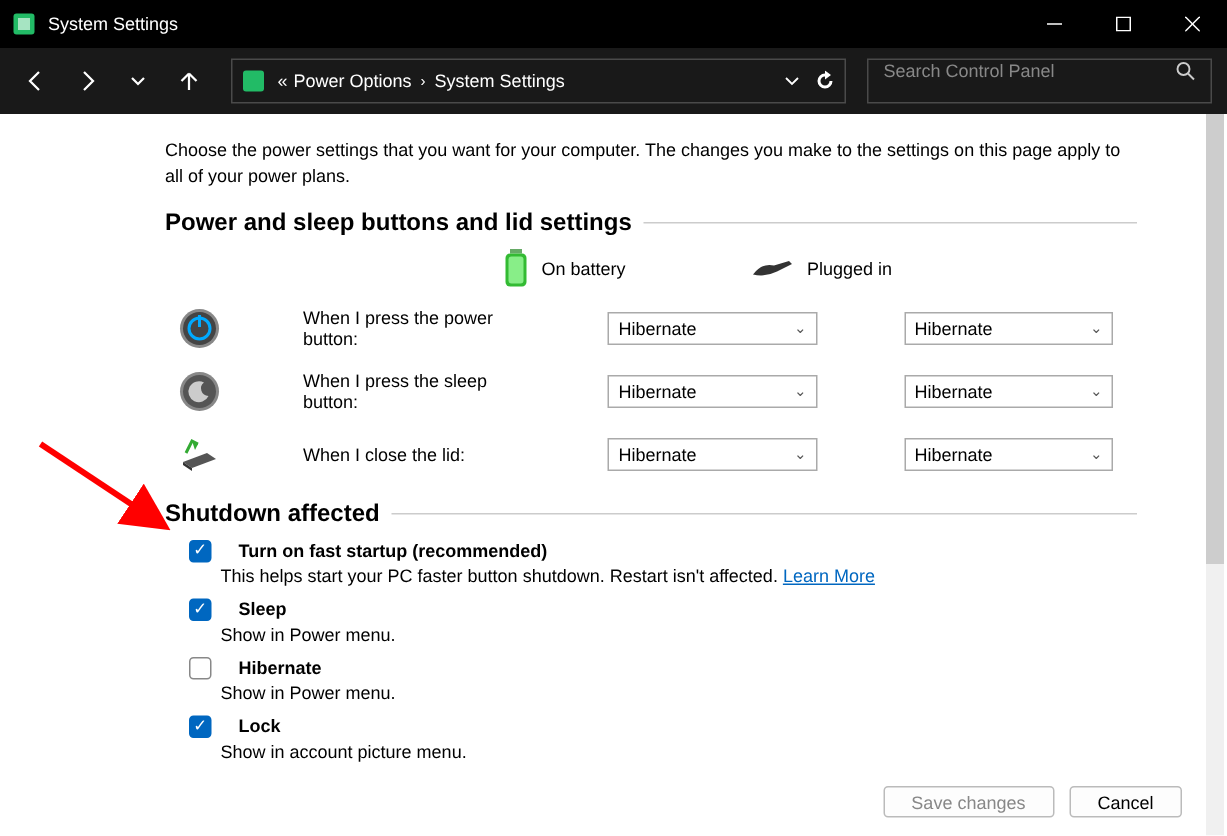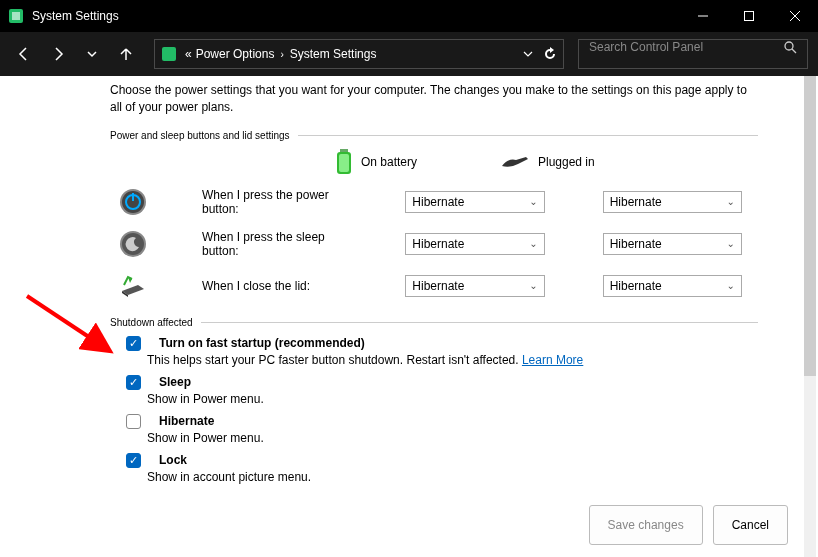--- a/index.html
+++ b/index.html
@@ -10,48 +10,48 @@
     .titlebar .spacer { flex: 1; }
     .winbtn { width: 46px; height: 32px; display: flex; align-items: center; justify-content: center; color: #fff; }
     .toolbar { background: #191919; height: 44px; display: flex; align-items: center; padding: 0 10px; gap: 6px; }
     .navbtn { width: 28px; height: 28px; display: flex; align-items: center; justify-content: center; color: #fff; }
     .addrbar { flex: 0 0 410px; height: 30px; border: 1px solid #4a4a4a; display: flex; align-items: center; padding: 0 6px; color: #fff; margin-left: 8px; }
     .addrbar .crumb { margin: 0 2px; }
     .addrbar .sep { margin: 0 4px; font-size: 10px; }
     .addrbar .sp { flex: 1; }
     .searchbar { flex: 1; height: 30px; border: 1px solid #4a4a4a; display: flex; align-items: flex-start; padding: 0 10px; color: #888; margin-left: 8px; }
     .searchbar .sp { flex: 1; }
-    .content { position: relative; height: calc(557px - 32px - 44px); background: #fff; padding: 6px 20px 0 20px; }
+    .content { position: relative; height: calc(557px - 32px - 44px); background: #fff; padding: 16px 20px 0 20px; }
     .scrollbar { position: absolute; right: 2px; top: 0; width: 12px; height: 100%; background: #f0f0f0; }
     .scrollthumb { position: absolute; right: 2px; top: 0; width: 12px; height: 300px; background: #cdcdcd; }
     .intro { margin-left: 90px; margin-right: 40px; margin-bottom: 14px; line-height: 1.4; }
     .section { margin-left: 90px; margin-right: 40px; }
     .sec-head { display: flex; align-items: center; margin-bottom: 8px; }
-    .sec-head .label { font-size: 10px; margin-right: 8px; white-space: nowrap; }
+    .sec-head .label { font-size: 16px; margin-right: 8px; white-space: nowrap; font-weight: bold; }
     .sec-head .line { flex: 1; height: 1px; background: #ccc; }
     .col-headers { display: flex; margin-left: 225px; margin-bottom: 6px; }
     .col-head { display: flex; align-items: center; gap: 8px; width: 165px; }
     .col-head.second { width: 150px; }
     .row { display: flex; align-items: center; height: 42px; gap: 42px; }
     .row .icon { width: 30px; height: 30px; margin-left: 8px; margin-right: 12px; flex: 0 0 30px; }
     .row .rlabel { width: 175px; }
     .sel { width: 150px; height: 22px; border: 1px solid #aaa; display: flex; align-items: center; padding: 0 6px; font-size: 12px; background: #fff; margin-right: 16px; }
     .sel .sp { flex: 1; }
     .chev { font-size: 10px; color: #555; }
     .shutdown { margin-top: 10px; }
     .chk-item { margin-left: 16px; margin-bottom: 8px; }
     .chk-line { display: flex; align-items: center; gap: 18px; }
     .chkbox { width: 15px; height: 15px; border: 1px solid #888; border-radius: 3px; display: flex; align-items: center; justify-content: center; background: #fff; flex-shrink: 0; }
     .chkbox.on { background: #0067c0; border-color: #0067c0; }
     .chkbox.on::after { content: "✓"; color: #fff; font-size: 11px; line-height: 1; }
     .chk-label { font-weight: 600; }
     .chk-desc { margin-left: 21px; margin-top: 2px; }
     .link { color: #0067c0; text-decoration: underline; cursor: pointer; }
     .footer { position: absolute; bottom: 12px; right: 30px; display: flex; gap: 10px; }
-    .btn { height: 40px; border: 1px solid #bbb; background: #fdfdfd; padding: 0 18px; display: flex; align-items: center; border-radius: 3px; font-size: 12px; }
+    .btn { height: 21px; border: 1px solid #bbb; background: #fdfdfd; padding: 0 18px; display: flex; align-items: center; border-radius: 3px; font-size: 12px; }
     .btn.disabled { color: #888; }
     .arrow { position: absolute; }
     svg { display: block; }
   </style>
 </head>
 <body>
 
 <div class="titlebar">
   <span class="app-icon">
     <svg viewBox="0 0 16 16">

